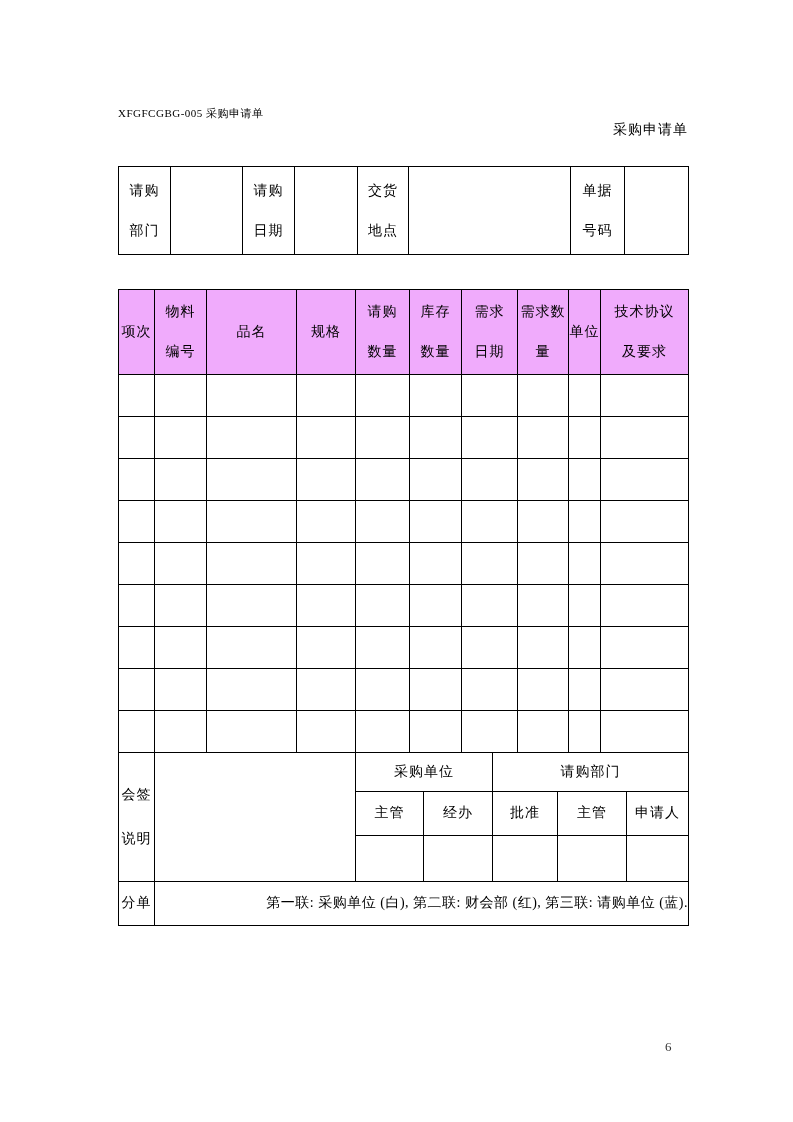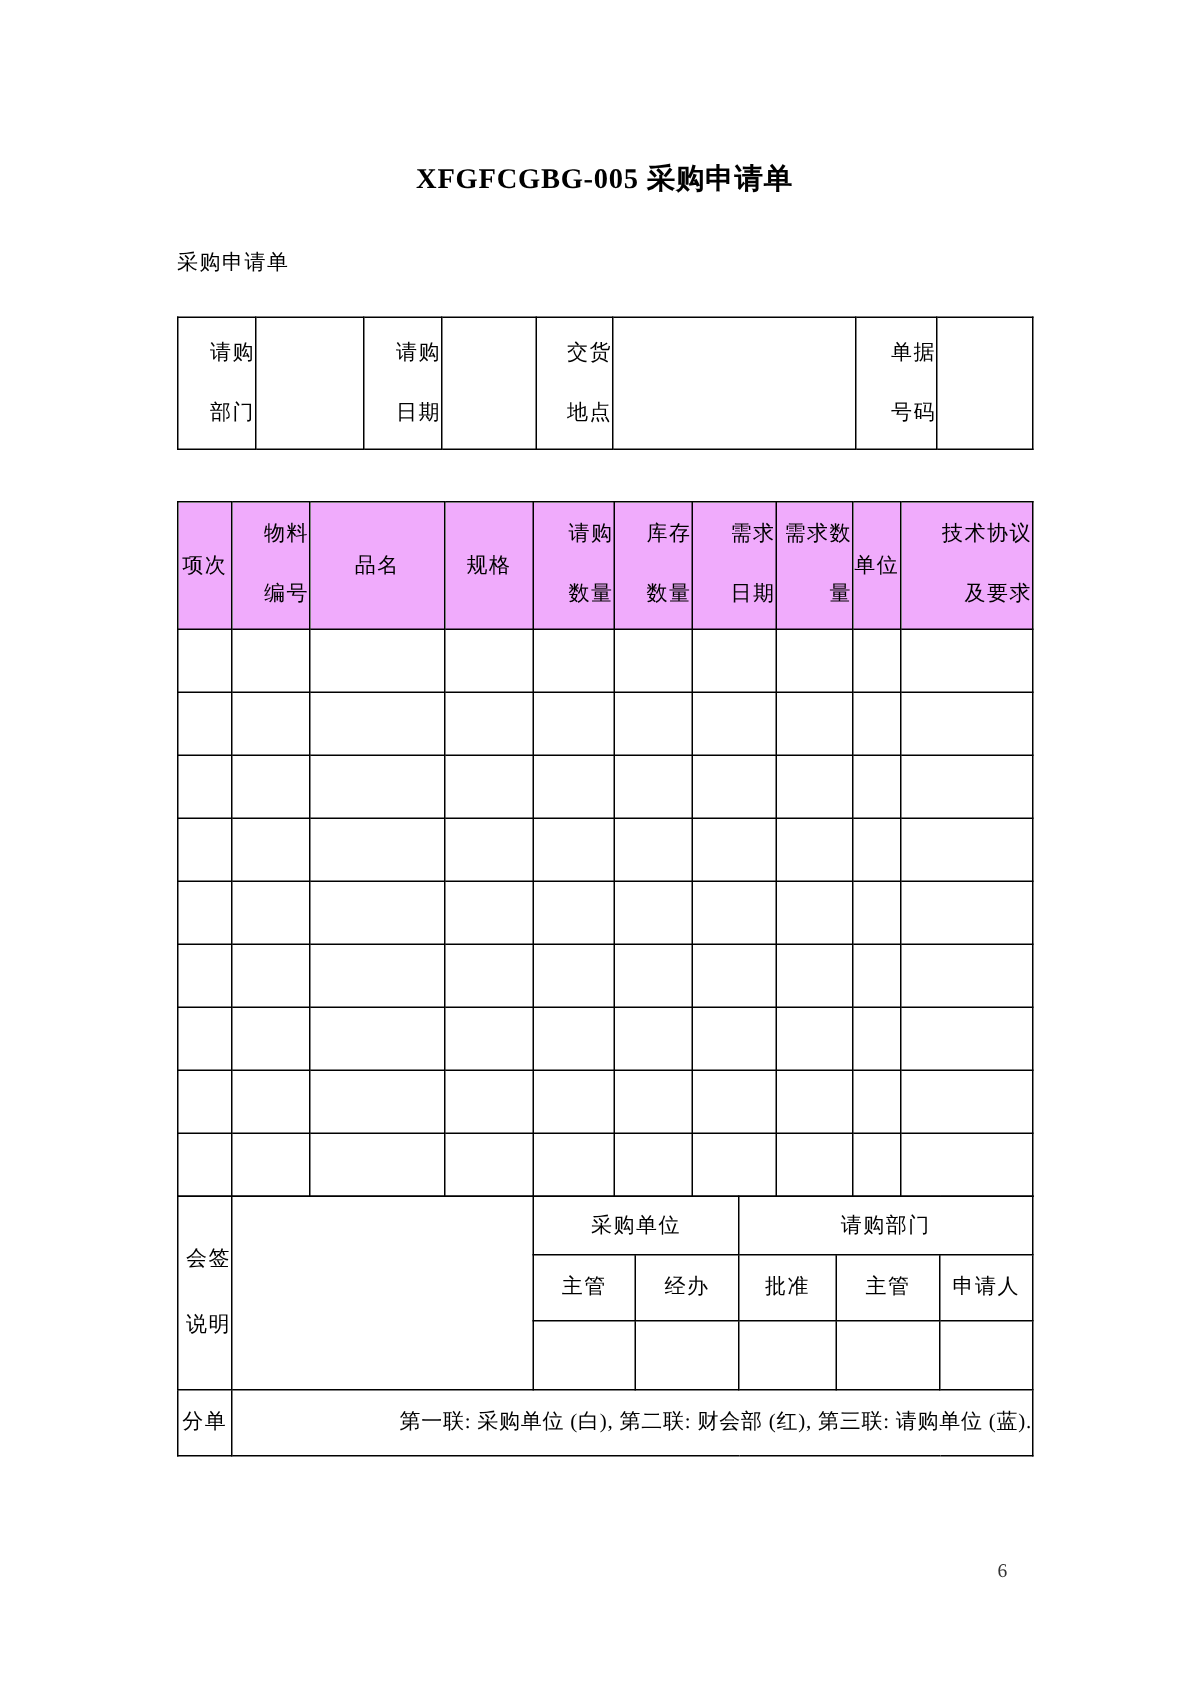--- a/index.html
+++ b/index.html
@@ -7,28 +7,26 @@
   body {
     width: 793px; height: 1122px;
     position: relative;
     font-family: "Liberation Serif", "DejaVu Serif", serif;
     color: #000;
   }
   .content { margin-left: 118px; width: 570px; }
 
   .doc-title {
     padding-top: 106px;
-    font-size: 19px;
-    font-weight: 700;
+    font-size: 11px;
+    font-weight: 400;
     letter-spacing: 0.5px;
-    text-align: center;
   }
   .form-title {
-    margin-top: 34px;
-    text-align: left;
+    text-align: right;
     font-size: 14px;
     letter-spacing: 1px;
   }
 
   table {
     border-collapse: collapse;
     table-layout: fixed;
     width: 570px;
   }
   td {
@@ -37,21 +35,21 @@
     font-size: 14px;
     text-align: center;
     vertical-align: middle;
     letter-spacing: 1px;
     overflow: hidden;
   }
 
   
   .info-table { margin-top: 27px; }
   .info-table td { height: 88px; }
-  .two-line div { line-height: 40px; text-align: right; }
+  .two-line div { line-height: 40px; }
 
   
   .items-table { margin-top: 34px; }
   .items-table thead td { background: #f0abfc; height: 85px; }
   .items-table thead .two-line div { line-height: 40px; }
   .items-table tbody td { height: 42px; }
 
   
   .signoff-table { margin-top: -1.5px; }
   .signoff-table .row-a td { height: 39px; }

